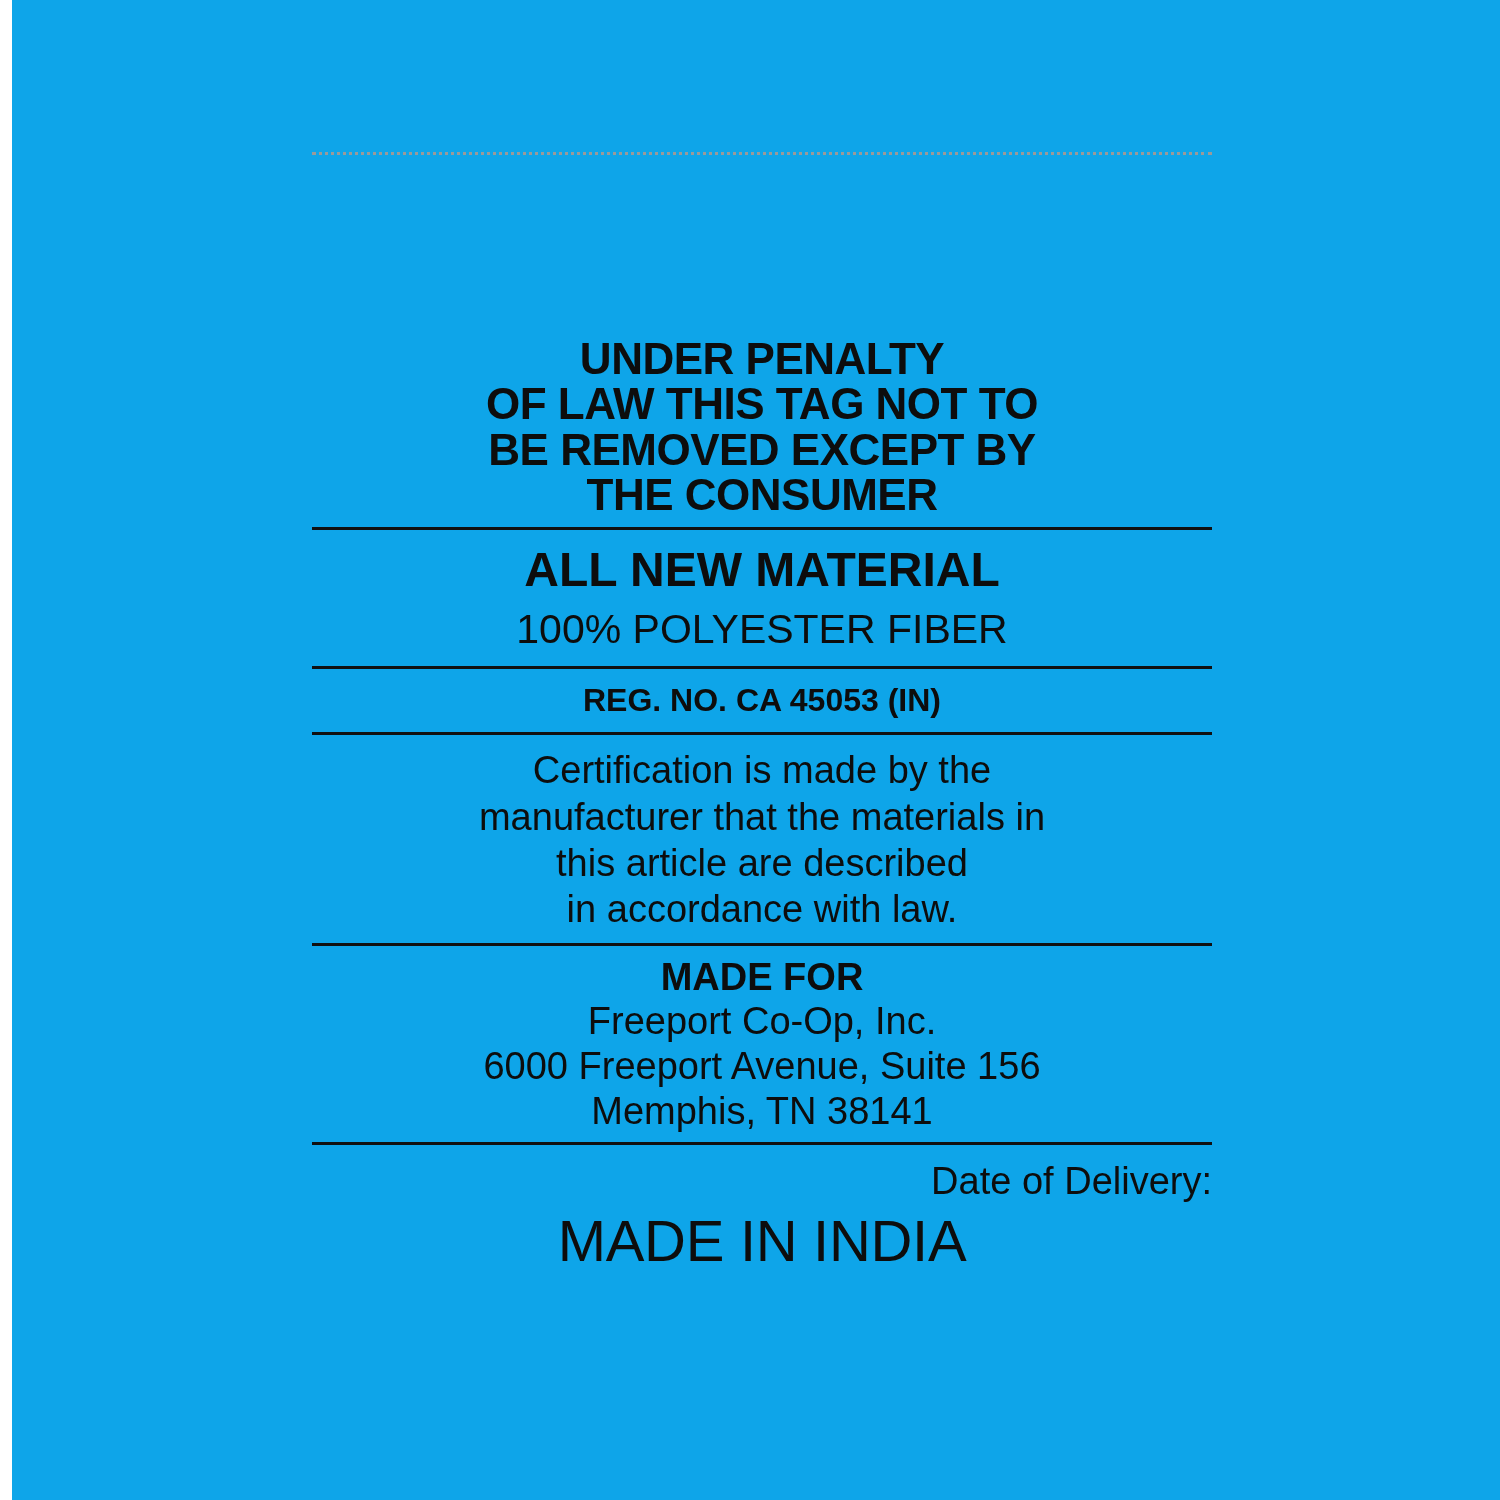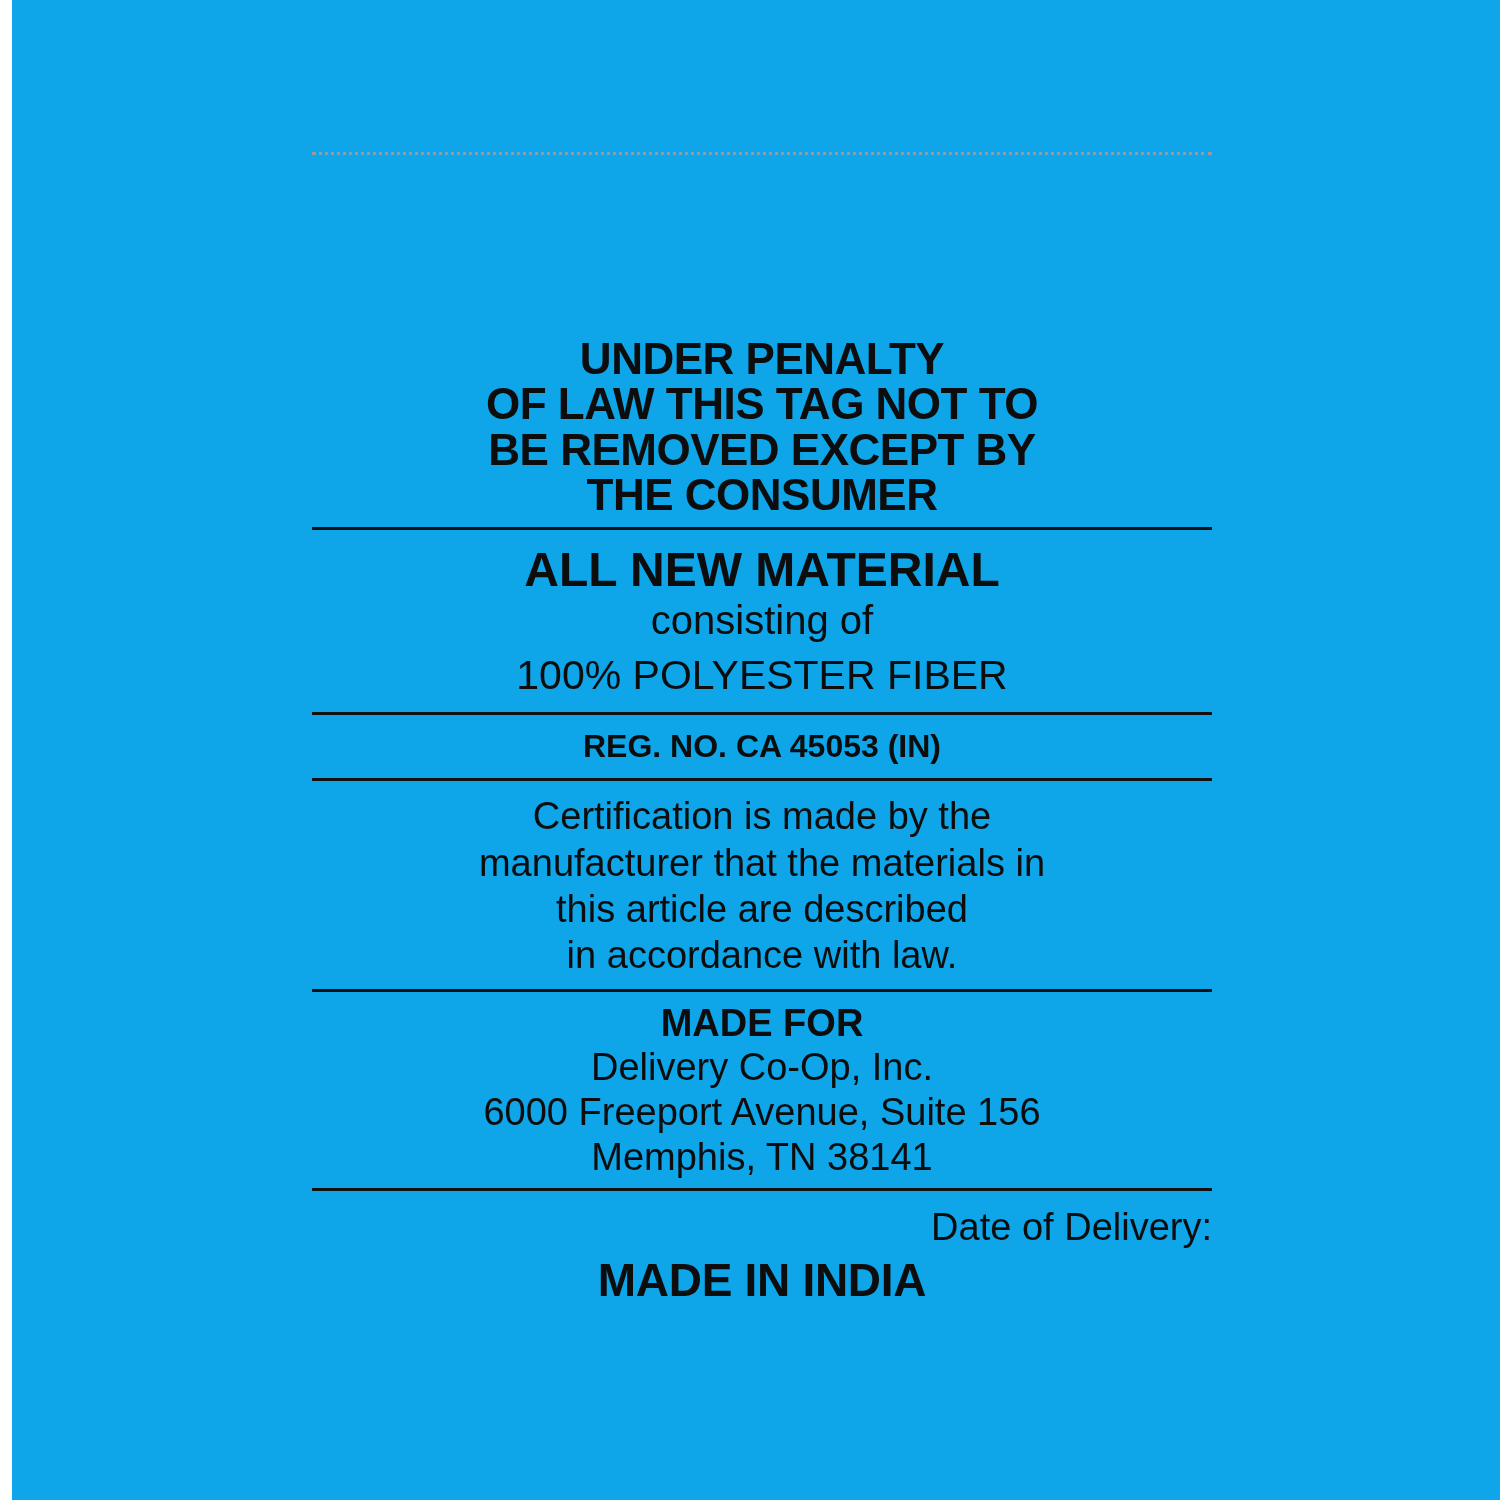--- a/index.html
+++ b/index.html
@@ -110,22 +110,22 @@
 
   .delivery {
     font-weight: normal;
     font-size: 38px;
     line-height: 1.2;
     text-align: right;
     padding: 14px 0 0 105px;
   }
 
   .made-in {
-    font-weight: bold;
-    font-size: 46px;
+    font-weight: normal;
+    font-size: 58px;
     line-height: 1.1;
     padding-top: 4px;
     letter-spacing: -0.3px;
   }
 </style>
 </head>
 <body>
 
 <div class="label-tag">
 
@@ -137,42 +137,41 @@
       <div>UNDER PENALTY</div>
       <div>OF LAW THIS TAG NOT TO</div>
       <div>BE REMOVED EXCEPT BY</div>
       <div>THE CONSUMER</div>
     </div>
 
     <div class="rule"></div>
 
     <div class="block">
       <div class="material-title">ALL NEW MATERIAL</div>
-      <div class="material-sub">consisting of</div>
       <div class="material-fiber">100% POLYESTER FIBER</div>
     </div>
 
     <div class="rule"></div>
 
     <div class="reg-no">REG. NO.  CA 45053 (IN)</div>
 
     <div class="rule"></div>
 
     <div class="certification">
       <div>Certification is made by the</div>
       <div>manufacturer that the materials in</div>
       <div>this article are described</div>
       <div>in accordance with law.</div>
     </div>
 
     <div class="rule"></div>
 
     <div class="made-for-block">
       <div class="made-for-title">MADE FOR</div>
-      <div class="made-for-line">Delivery Co-Op, Inc.</div>
+      <div class="made-for-line">Freeport Co-Op, Inc.</div>
       <div class="made-for-line">6000 Freeport Avenue, Suite 156</div>
       <div class="made-for-line">Memphis, TN 38141</div>
     </div>
 
     <div class="rule"></div>
 
     <div class="delivery">Date of Delivery:</div>
 
     <div class="made-in">MADE IN INDIA</div>
 

